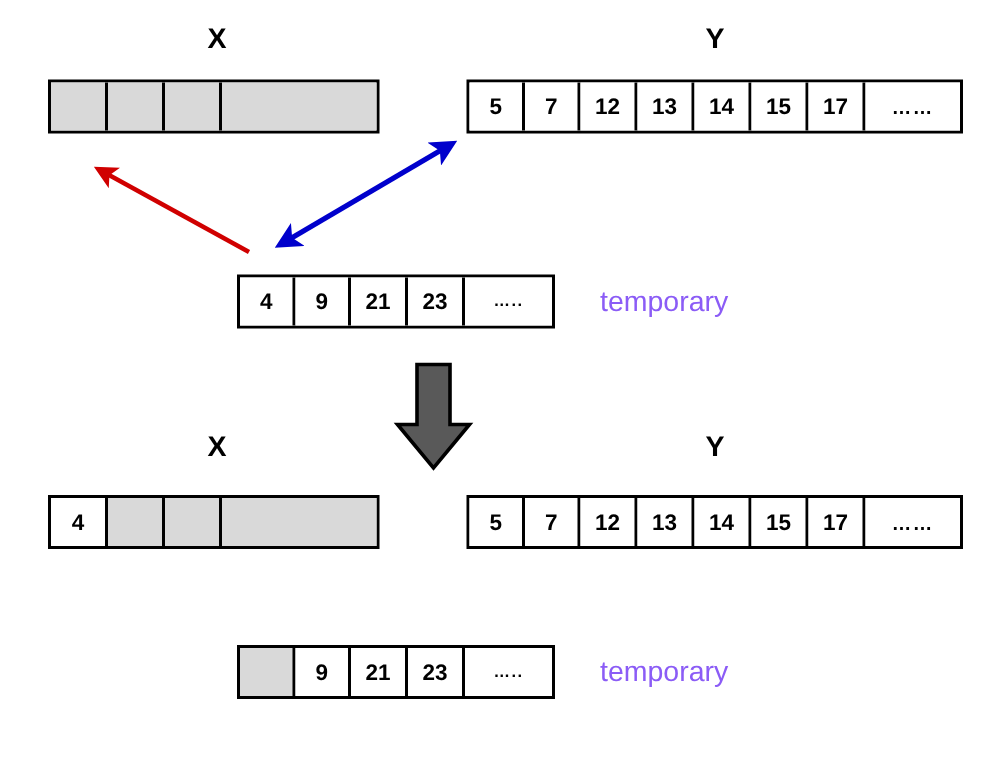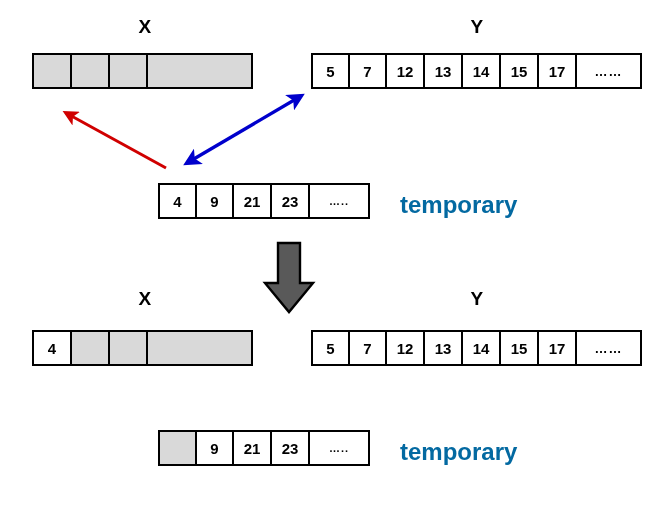--- a/index.html
+++ b/index.html
@@ -62,23 +62,23 @@
   }
   .cell.dots-sm {
     font-size: 11px;
     letter-spacing: 1px;
     color: #000000;
   }
 
   
   .side-caption {
     position: absolute;
-    font-size: 24px;
-    font-weight: bold;
-    color: #0369a1;
+    font-size: 19px;
+    font-weight: normal;
+    color: #8b5cf6;
     white-space: nowrap;
   }
 
   
   #arrows {
     position: absolute;
     left: 0; top: 0;
     width: 658px;
     height: 512px;
     pointer-events: none;

